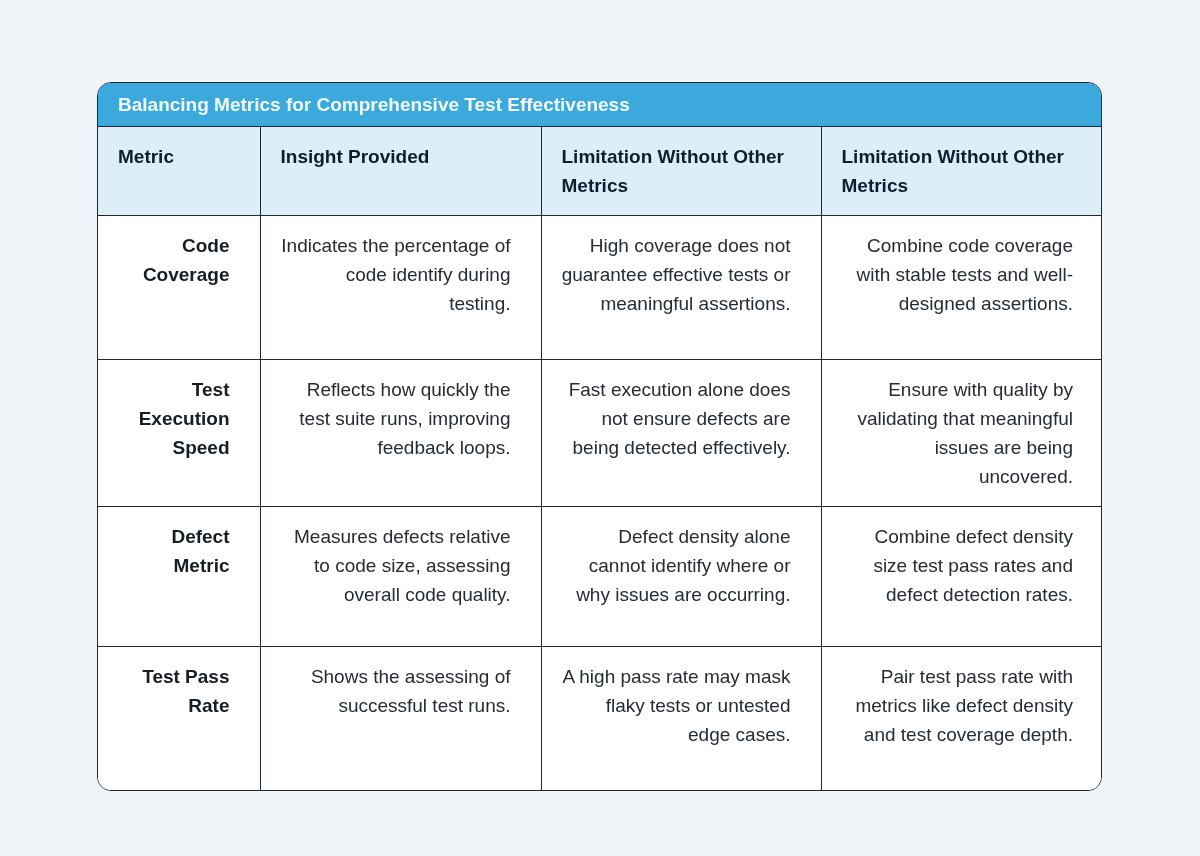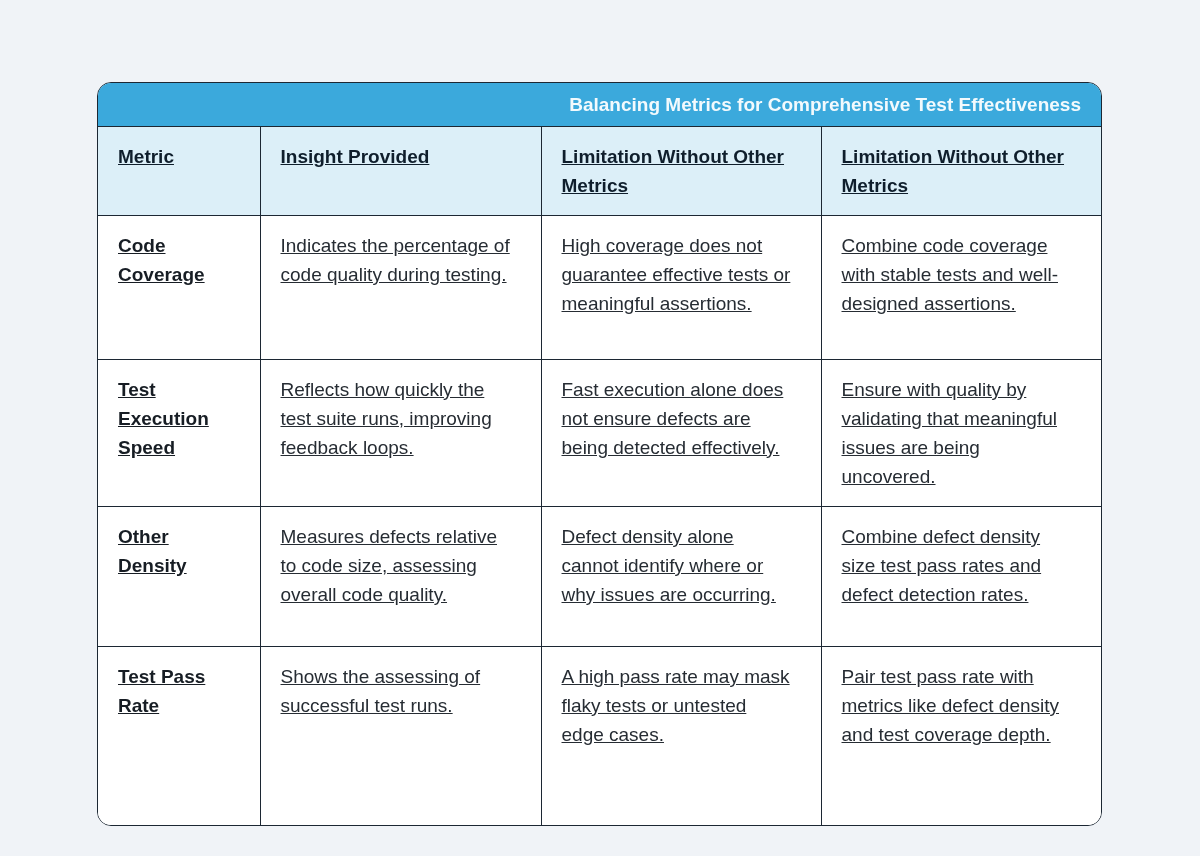--- a/index.html
+++ b/index.html
@@ -22,60 +22,59 @@
   .title-bar {
     height: 44px;
     line-height: 44px;
     background: var(--title-bar, #3BA9DC);
     color: var(--title-text, #F3FAFD);
     font-size: 19px;
     font-weight: 700;
     padding: 0 20px;
     border-bottom: 1.5px solid var(--border, #1C2733);
     white-space: nowrap;
-    text-align: right;
   }
   table {
     width: 100%;
     border-collapse: collapse;
     border-style: hidden; 
     table-layout: fixed;
   }
   col.c1 { width: 162px; }
   col.c2 { width: 281px; }
   col.c3 { width: 280px; }
   col.c4 { width: 282px; }
   th, td {
     border: 1.5px solid var(--border, #1C2733);
     vertical-align: top;
     text-align: left;
     padding: 15px 30px 15px 20px;
     font-size: 19px;
     line-height: 29px;
-    text-decoration: underline;
   }
   thead tr { height: 81px; }
   thead th {
     background: var(--header-bg, #DCEFF8);
     color: var(--header-text, #0F1E2C);
     font-weight: 700;
   }
   tbody td {
     background: var(--body-bg, #FFFFFF);
     color: var(--body-text, #262C33);
     font-weight: 400;
+    text-align: right;
   }
   tbody td.metric {
     font-weight: 700;
     color: #171D24;
   }
   tbody tr:nth-child(1) { height: 144px; }
   tbody tr:nth-child(2) { height: 141px; }
   tbody tr:nth-child(3) { height: 140px; }
-  tbody tr:nth-child(4) { height: 178px; }
+  tbody tr:nth-child(4) { height: 143px; }
 </style>
 </head>
 <body>
 
 <div class="card">
   <div class="title-bar">Balancing Metrics for Comprehensive Test Effectiveness</div>
 
   <table>
     <colgroup>
       <col class="c1">
@@ -87,32 +86,32 @@
       <tr>
         <th>Metric</th>
         <th>Insight Provided</th>
         <th>Limitation Without Other Metrics</th>
         <th>Limitation Without Other Metrics</th>
       </tr>
     </thead>
     <tbody>
       <tr>
         <td class="metric">Code Coverage</td>
-        <td>Indicates the percentage of code quality during testing.</td>
+        <td>Indicates the percentage of code identify during testing.</td>
         <td>High coverage does not guarantee effective tests or meaningful assertions.</td>
         <td>Combine code coverage with stable tests and well-designed assertions.</td>
       </tr>
       <tr>
         <td class="metric">Test Execution Speed</td>
         <td>Reflects how quickly the test suite runs, improving feedback loops.</td>
         <td>Fast execution alone does not ensure defects are being detected effectively.</td>
         <td>Ensure with quality by validating that meaningful issues are being uncovered.</td>
       </tr>
       <tr>
-        <td class="metric">Other Density</td>
+        <td class="metric">Defect Metric</td>
         <td>Measures defects relative to code size, assessing overall code quality.</td>
         <td>Defect density alone cannot identify where or why issues are occurring.</td>
         <td>Combine defect density size test pass rates and defect detection rates.</td>
       </tr>
       <tr>
         <td class="metric">Test Pass Rate</td>
         <td>Shows the assessing of successful test runs.</td>
         <td>A high pass rate may mask flaky tests or untested edge cases.</td>
         <td>Pair test pass rate with metrics like defect density and test coverage depth.</td>
       </tr>

